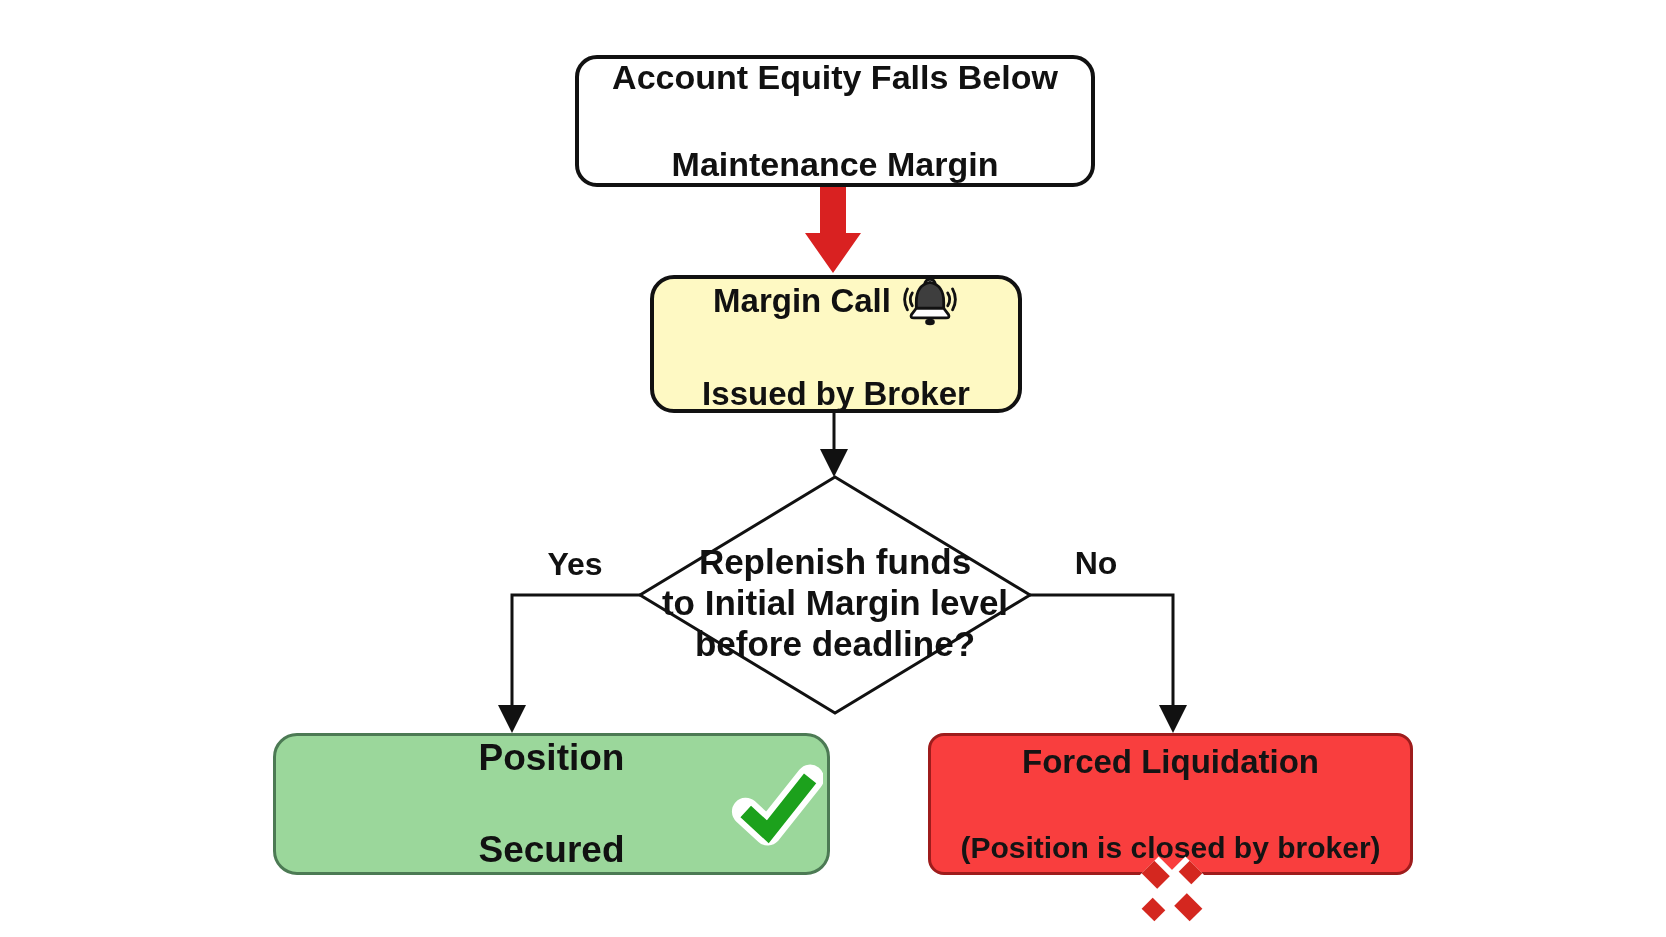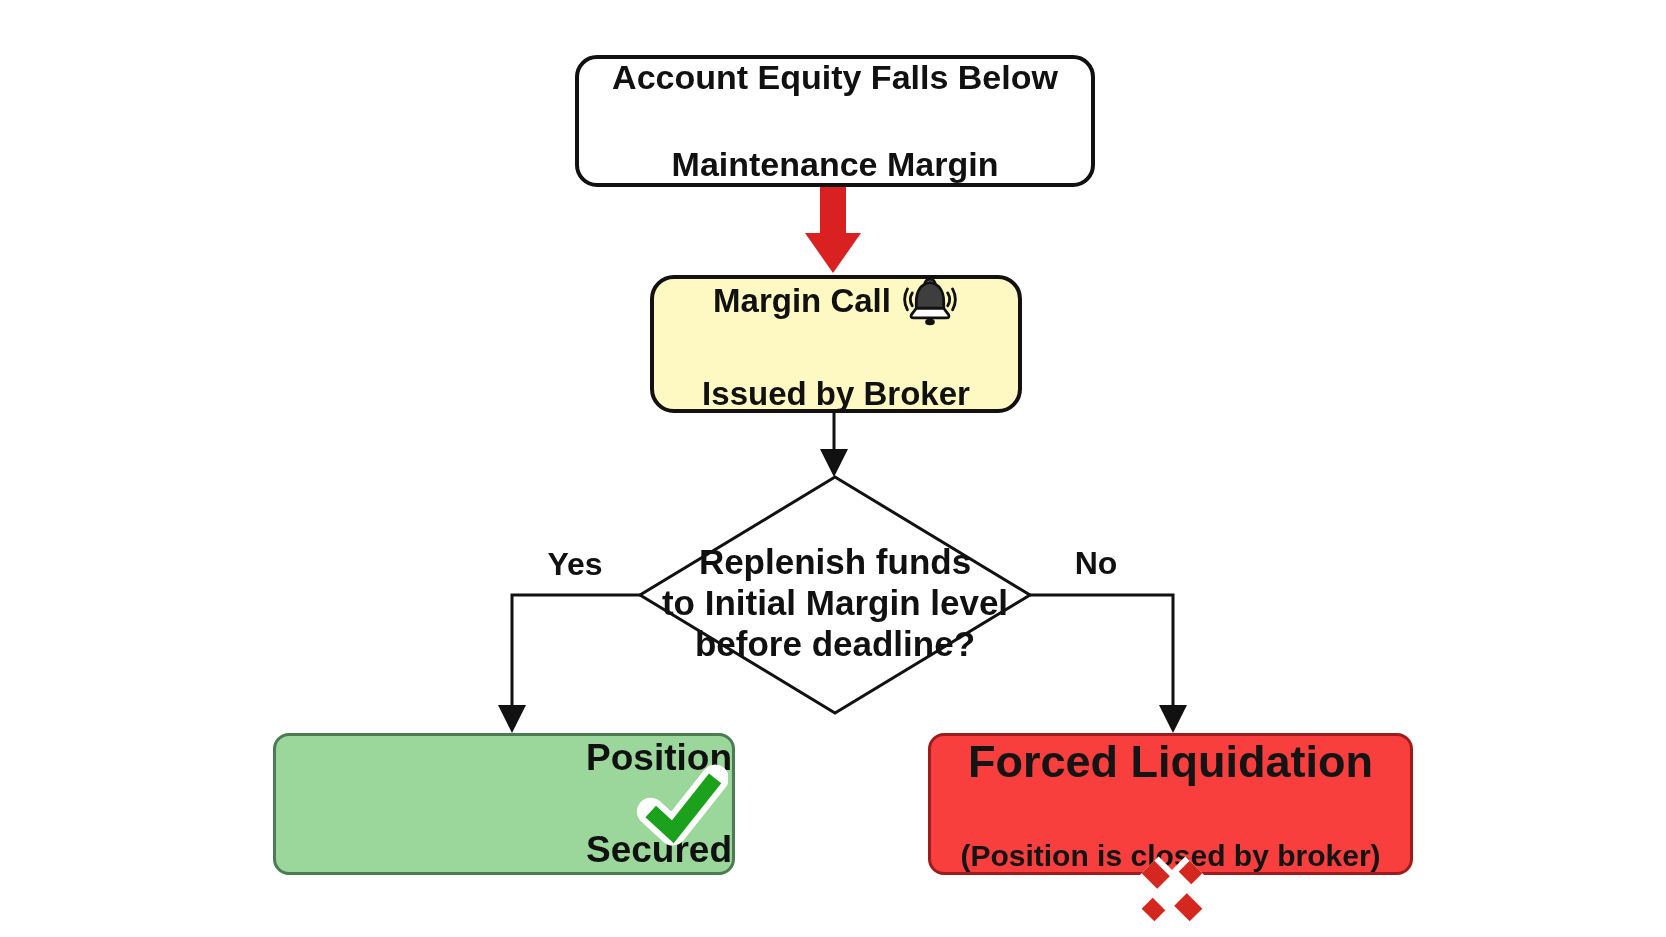--- a/index.html
+++ b/index.html
@@ -22,33 +22,33 @@
   .decision-text{
     position:absolute;left:655px;top:542px;width:360px;text-align:center;
     font-weight:bold;font-size:35px;line-height:1.17;
   }
   .branch-label{
     position:absolute;width:110px;text-align:center;font-weight:bold;font-size:32px;
   }
   .yes-label{left:520px;top:546px;}
   .no-label{left:1041px;top:545px;}
   .secured-box{
-    left:273px;top:733px;width:462px;height:142px;
+    left:273px;top:733px;width:557px;height:142px;
     background:var(--secured-fill,#9bd79b);
     border:3px solid var(--secured-border,#4c7a54);
-    border-radius:16px;font-size:37px;line-height:1.25;align-items:flex-end;
+    border-radius:24px;font-size:37px;line-height:1.25;
   }
   .check-icon{position:absolute;right:4px;top:26px;width:92px;height:88px;}
   .liquidation-box{
     left:928px;top:733px;width:485px;height:142px;
     background:var(--liquidation-fill,#f93e3e);
     border:3px solid var(--liquidation-border,#9e1c1c);
     border-radius:16px;line-height:1.28;color:#141414;
   }
-  .liq-line1{font-size:45px;}
+  .liq-line1{font-size:33px;}
   .liq-line2{font-size:30px;}
   .cross-icon{position:absolute;left:1132px;top:851px;width:80px;height:80px;z-index:5;}
   .block{display:block;}
 </style>
 </head>
 <body>
 
 <div class="canvas">
 
   <svg class="connectors" viewBox="0 0 1666 937" xmlns="http://www.w3.org/2000/svg">

